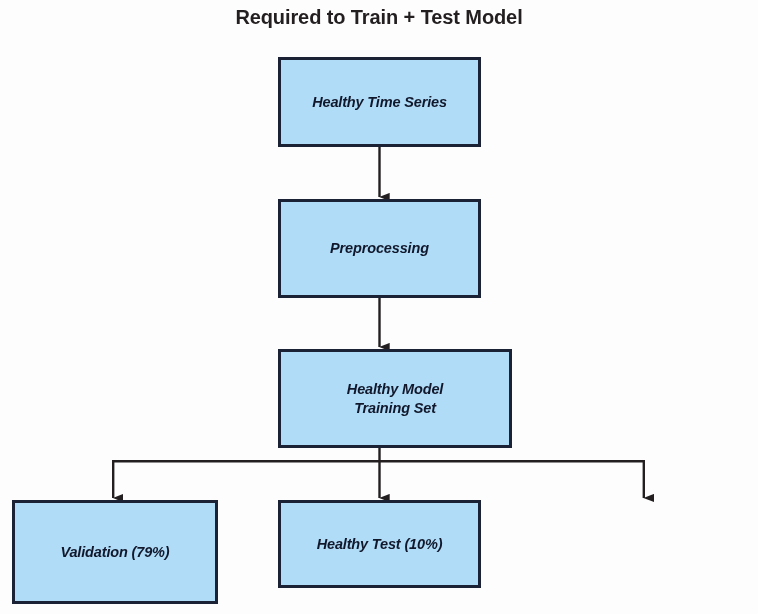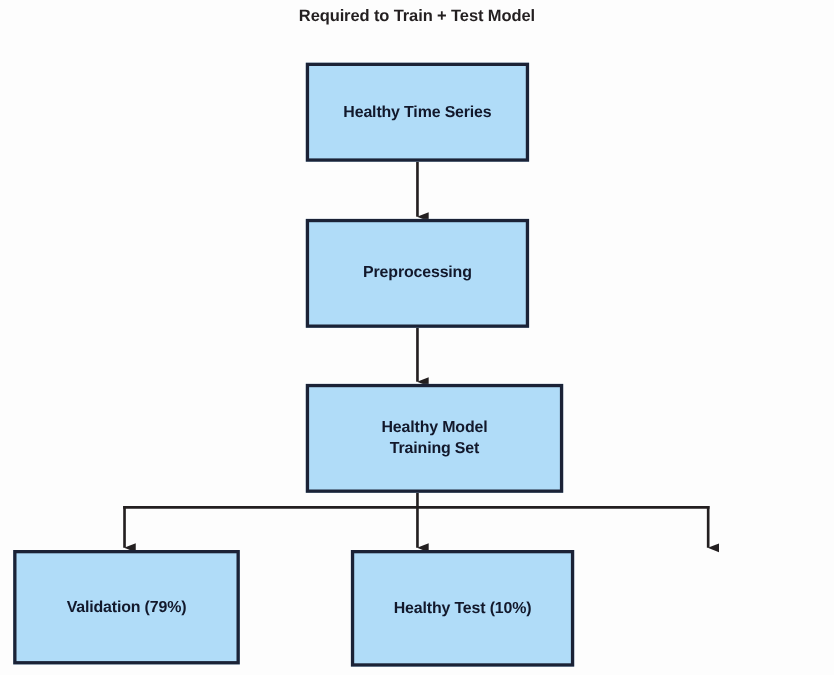--- a/index.html
+++ b/index.html
@@ -16,50 +16,51 @@
     height: 614px;
     background: #fdfdfd;
     overflow: hidden;
   }
   #diagram-title {
     position: absolute;
     left: 0;
     top: 6px;
     width: 758px;
     text-align: center;
-    font-size: 15px;
+    font-size: 20px;
     font-weight: bold;
     color: #231f20;
     letter-spacing: -0.1px;
   }
   .node {
     position: absolute;
     box-sizing: border-box;
     background: #b0dcf8;
     border: 3px solid #1b2236;
     display: flex;
     align-items: center;
     justify-content: center;
     text-align: center;
     color: #12182b;
     font-weight: bold;
     font-size: 14.5px;
     line-height: 1.25;
     letter-spacing: -0.15px;
+    font-style: italic;
   }
   .node .label {
     padding: 0 6px;
     white-space: pre-line;
   }
   
   #node-healthy-time-series { left: 278px; top: 57px;  width: 203px; height: 90px; }
   #node-preprocessing       { left: 278px; top: 199px; width: 203px; height: 99px; }
   #node-training-set        { left: 278px; top: 349px; width: 234px; height: 99px; }
   #node-validation          { left: 12px;  top: 500px; width: 206px; height: 104px; }
-  #node-healthy-test        { left: 278px; top: 500px; width: 203px; height: 106px; margin-left: 41px; }
+  #node-healthy-test        { left: 278px; top: 500px; width: 203px; height: 88px; }
   #node-training            { left: 541px; top: 500px; width: 205px; height: 104px; }
 
   #edges {
     position: absolute;
     left: 0;
     top: 0;
     width: 758px;
     height: 614px;
     pointer-events: none;
   }

